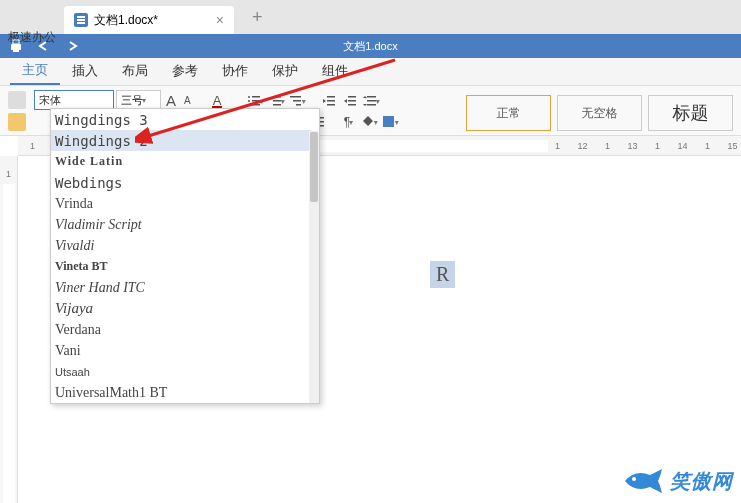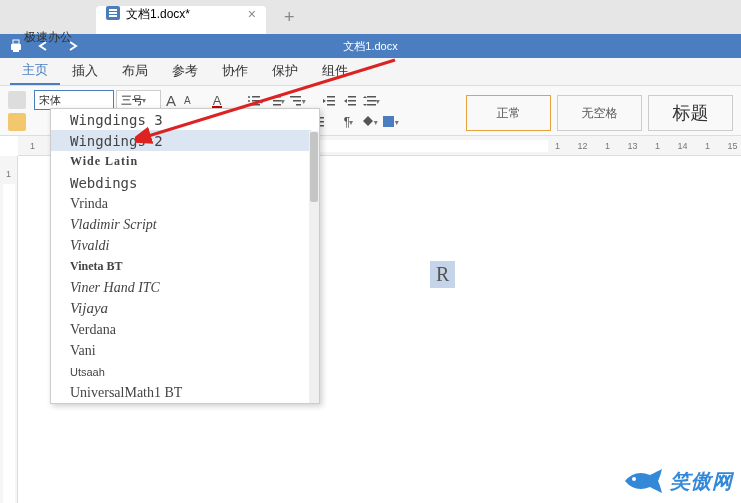--- a/index.html
+++ b/index.html
@@ -1,20 +1,20 @@
 <!DOCTYPE html>
 <html><head>
 <meta charset="utf-8">
 <style>
   * { margin: 0; padding: 0; box-sizing: border-box; }
   body { font-family: "Microsoft YaHei", Arial, sans-serif; font-size: 12px; background: #fff; overflow: hidden; width: 741px; height: 503px; position: relative; }
   
   .titlebar { height: 34px; background: #e6e6e6; display: flex; align-items: center; }
-  .app-name { padding: 0 24px; color: #333; font-size: 12px; margin-top: 40px; }
-  .tab { background: #fff; height: 28px; margin-top: 6px; display: flex; align-items: flex-start; padding: 0 10px; min-width: 170px; border-radius: 4px 4px 0 0; position: relative; }
+  .app-name { padding: 0 8px; color: #333; font-size: 12px; margin-top: 40px; }
+  .tab { background: #fff; height: 28px; margin-top: 6px; display: flex; align-items: center; padding: 0 10px; min-width: 170px; border-radius: 4px 4px 0 0; position: relative; }
   .tab .doc-icon { width: 14px; height: 14px; background: #4a7ebb; border-radius: 2px; margin-right: 6px; display: flex; align-items: center; justify-content: center; }
   .tab .doc-icon::after { content: ""; width: 8px; height: 2px; background: #fff; box-shadow: 0 3px 0 #fff, 0 -3px 0 #fff; }
   .tab-close { margin-left: auto; color: #888; font-size: 14px; cursor: pointer; }
   .tab-plus { margin-left: 18px; color: #888; font-size: 18px; }
   
   .toolbar-blue { height: 24px; background: #4a7ec0; display: flex; align-items: center; padding: 0 8px; color: #fff; }
   .toolbar-blue .icon { width: 16px; height: 16px; margin-right: 12px; display: inline-flex; align-items: center; justify-content: center; }
   .doc-title-center { position: absolute; left: 50%; transform: translateX(-50%); color: #fff; font-size: 11px; }
   
   .menu-tabs { height: 28px; background: #f5f5f5; display: flex; align-items: flex-end; padding: 0 10px; border-bottom: 1px solid #ddd; }
@@ -39,21 +39,21 @@
   .para-icon svg { width: 14px; height: 14px; }
   .dd { font-size: 8px; color: #777; margin-left: -1px; }
   
   .styles { display: flex; gap: 6px; margin-left: auto; }
   .style-box { width: 85px; height: 36px; border: 1px solid #ccc; display: flex; align-items: center; justify-content: center; font-size: 12px; color: #555; }
   .style-box.highlight { border-color: #e8a23d; }
   .style-box.heading { font-size: 18px; color: #333; overflow: hidden; }
   
   .font-dropdown { position: absolute; top: 108px; left: 50px; width: 270px; background: #fff; border: 1px solid #ccc; box-shadow: 2px 2px 6px rgba(0,0,0,.2); z-index: 100; max-height: 316px; overflow: hidden; }
   .font-dropdown-scroll { padding-right: 8px; }
-  .font-item { height: 21px; padding: 0 19px; display: flex; align-items: center; font-size: 14px; color: #444; cursor: pointer; }
+  .font-item { height: 21px; padding: 0 4px; display: flex; align-items: center; font-size: 14px; color: #444; cursor: pointer; }
   .font-item.hover { background: #dce6f2; }
   .font-scroll { position: absolute; right: 0; top: 22px; bottom: 0; width: 10px; background: #f0f0f0; }
   .font-scroll-thumb { width: 8px; height: 70px; background: #c5c5c5; margin: 1px auto; border-radius: 2px; }
   
   .f-wingdings3 { font-family: monospace; }
   .f-wingdings2 { font-family: monospace; }
   .f-wingdings { font-family: monospace; }
   .f-widelatin { font-family: serif; font-weight: 900; letter-spacing: 1px; font-size: 12px; }
   .f-webdings { font-family: monospace; }
   .f-vrinda { font-family: serif; }

